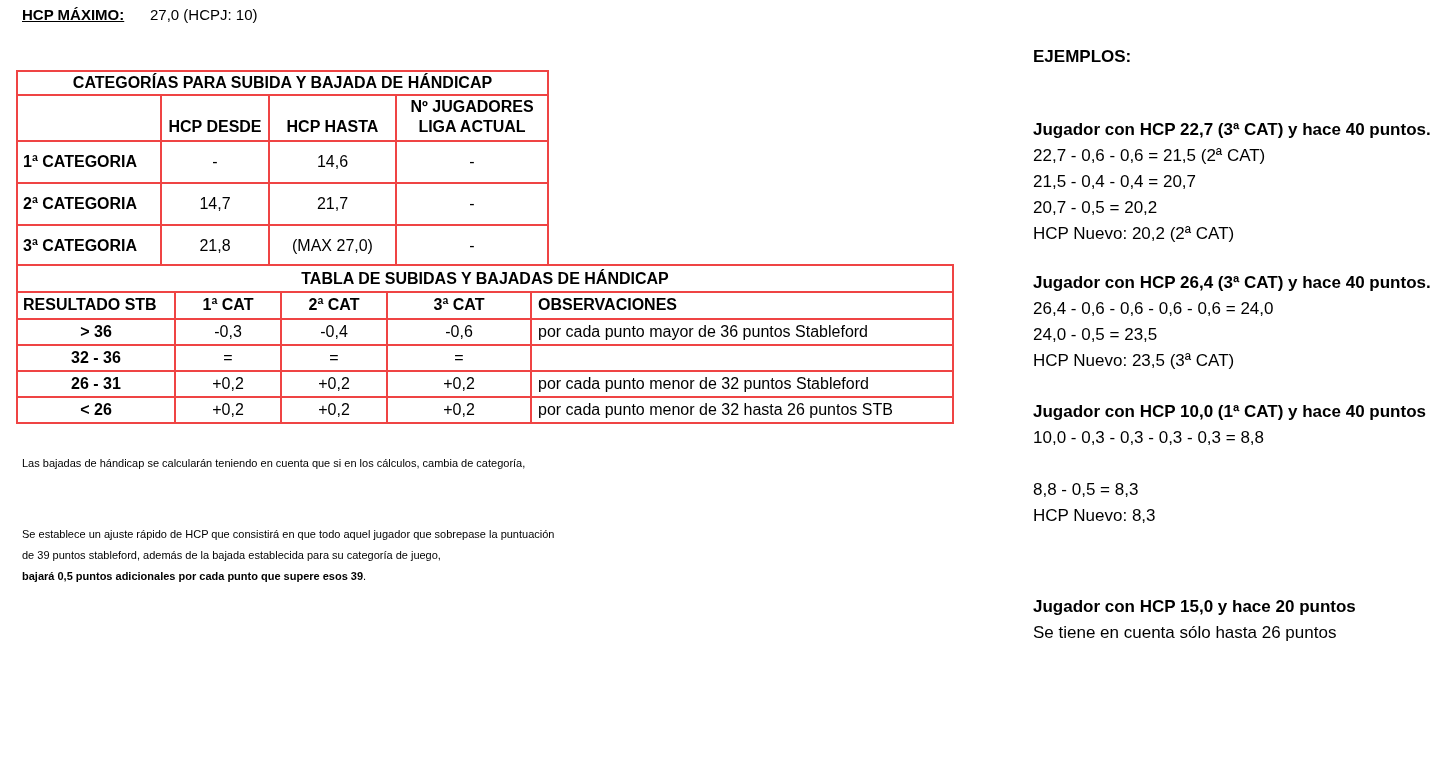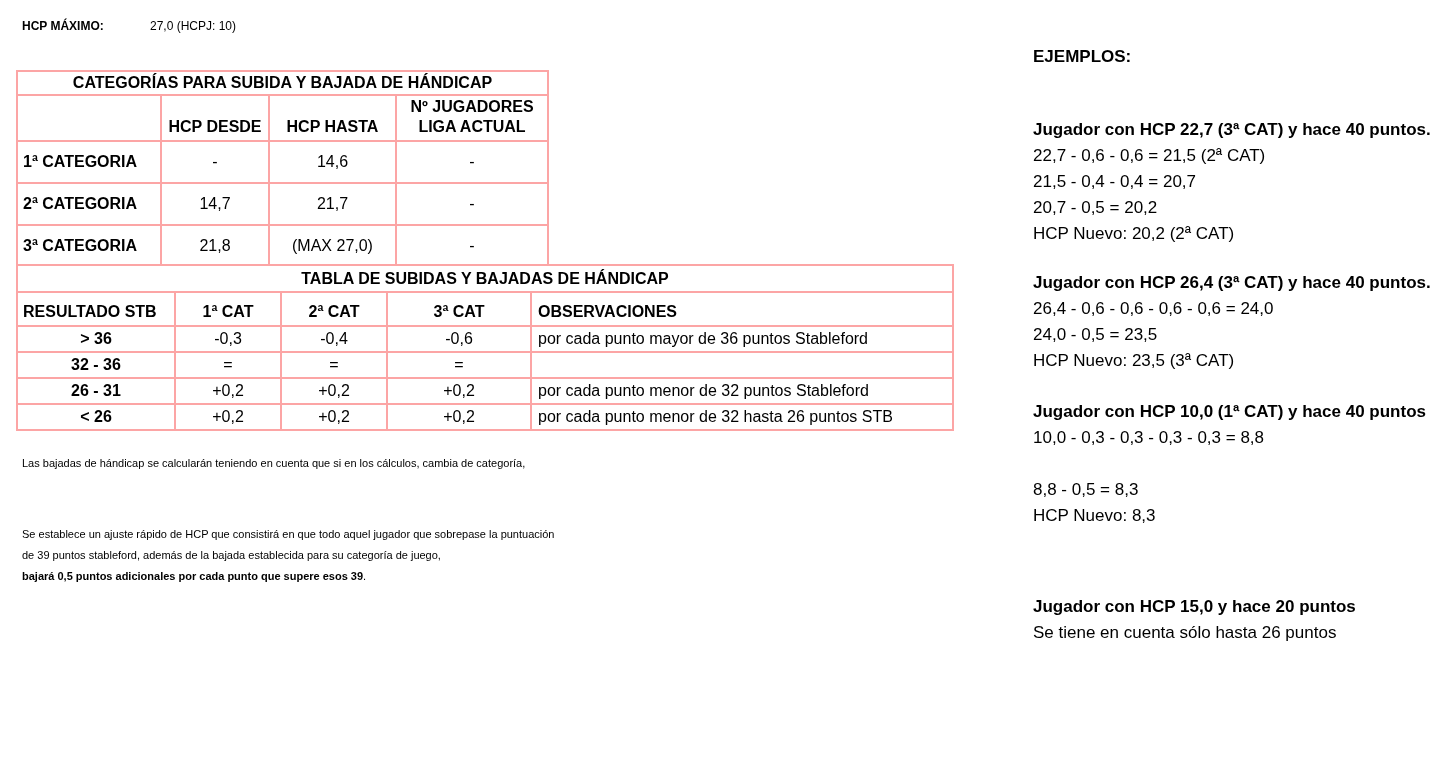--- a/index.html
+++ b/index.html
@@ -5,43 +5,43 @@
   * { margin:0; padding:0; box-sizing:border-box; }
   html,body { background:#ffffff; }
   body {
     width:1455px; height:766px; position:relative; overflow:hidden;
     font-family:"Liberation Sans", sans-serif; color:#000;
   }
   .abs { position:absolute; }
   .b { font-weight:bold; }
 
   
-  #hcp-line { left:22px; top:19px; font-size:12px; }
+  #hcp-line { left:22px; top:6px; font-size:15px;text-decoration:underline; }
   #hcp-line .lbl { font-weight:bold; }
   #hcp-line .val { position:absolute; left:128px; top:0; font-weight:normal; white-space:nowrap; }
 
   
   table { border-collapse:collapse; table-layout:fixed; background:#fff; }
-  td { border:2px solid #fca5a5; font-size:16px; padding:0 4px; overflow:hidden; }
+  td { border:2px solid #ef4444; font-size:16px; padding:0 4px; overflow:hidden; }
   td.ttl { font-weight:bold; text-align:center; white-space:nowrap; }
   td.hdr { font-weight:bold; text-align:center; vertical-align:bottom; padding-bottom:3px; line-height:20px; }
   td.hdr.nowrap { white-space:nowrap; }
   td.lbl { font-weight:bold; text-align:left; padding-left:5px; white-space:nowrap; }
   td.lblc { font-weight:bold; text-align:center; white-space:nowrap; }
   td.val { text-align:center; white-space:nowrap; }
   td.obs { text-align:left; padding-left:6px; white-space:nowrap; }
 
   #t1 { left:16px; top:70px; }
   #t1 .r-title { height:24px; }
   #t1 .r-hdr { height:46px; }
   #t1 .r-data { height:42px; }
 
   #t2 { left:16px; top:264px; }
   #t2 .r-title { height:27px; }
-  #t2 .r-hdr { height:34px; }
+  #t2 .r-hdr { height:27px; }
   #t2 .r-data { height:26px; }
 
   
   .note { left:22px; font-size:11px; line-height:21px; white-space:nowrap; }
   #note1 { top:453px; }
   #note2 { top:524px; }
 
   
   .rcol { left:1033px; font-size:17px; white-space:nowrap; }
   #ej-title { top:47px; font-weight:bold; }

